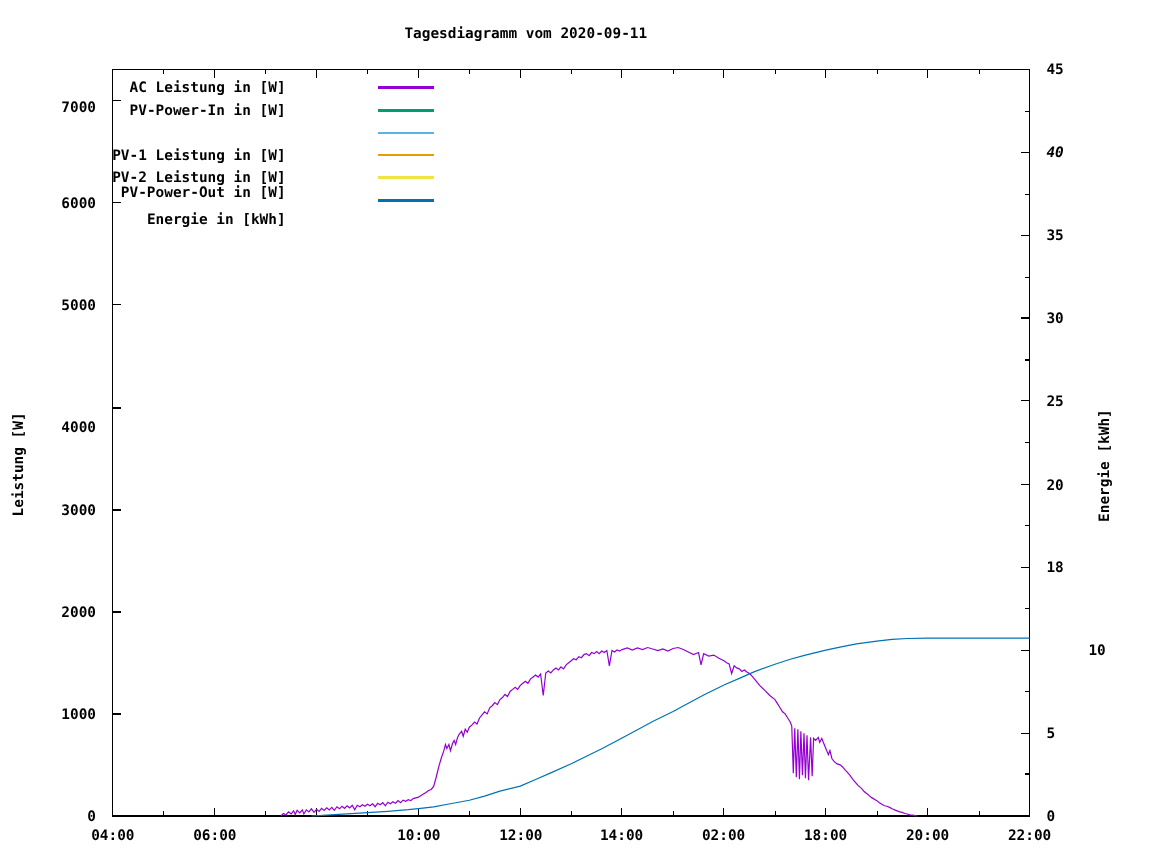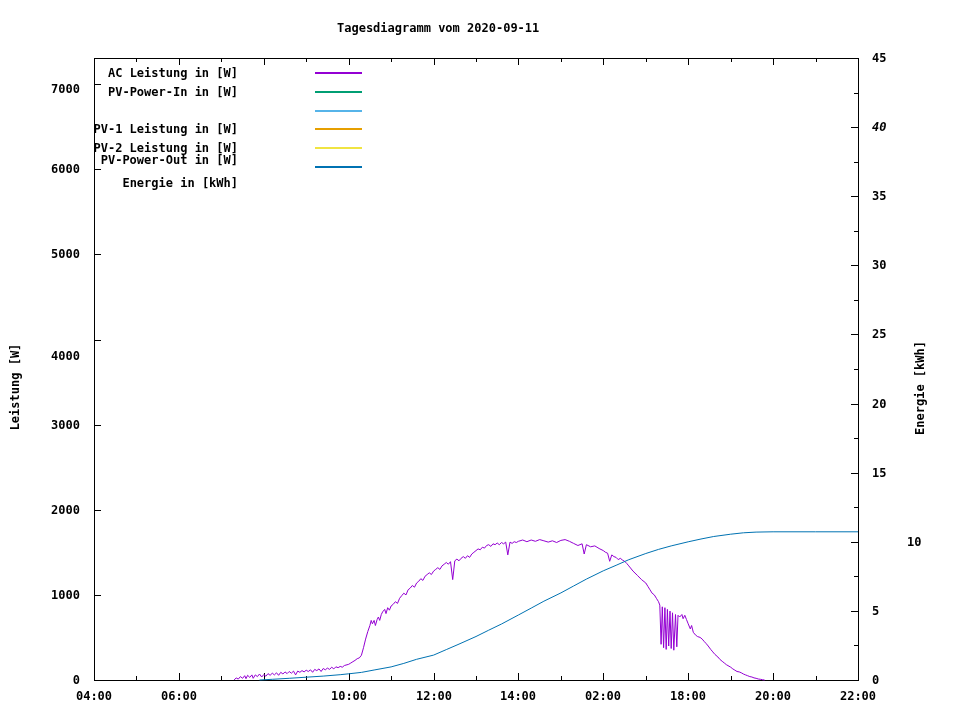--- a/index.html
+++ b/index.html
@@ -111,21 +111,21 @@
     <div class="lbl rgt" style="right:880px;top:588px;width:60px;">1000</div>
     <div class="lbl rgt" style="right:880px;top:503px;width:60px;">2000</div>
     <div class="lbl rgt" style="right:880px;top:418px;width:60px;">3000</div>
     <div class="lbl rgt" style="right:880px;top:333px;width:60px;margin-top:16px;">4000</div>
     <div class="lbl rgt" style="right:880px;top:247px;width:60px;">5000</div>
     <div class="lbl rgt" style="right:880px;top:162px;width:60px;">6000</div>
     <div class="lbl rgt" style="right:880px;top:82px;width:60px;">7000</div>
     <div class="lbl " style="left:872px;top:673px;width:40px;">0</div>
     <div class="lbl " style="left:872px;top:604px;width:40px;">5</div>
     <div class="lbl " style="left:872px;top:535px;width:40px;margin-left:35px;">10</div>
-    <div class="lbl " style="left:872px;top:466px;width:40px;">15</div>
+    <div class="lbl " style="left:872px;top:466px;width:40px;">18</div>
     <div class="lbl " style="left:872px;top:397px;width:40px;">20</div>
     <div class="lbl " style="left:872px;top:327px;width:40px;">25</div>
     <div class="lbl " style="left:872px;top:258px;width:40px;">30</div>
     <div class="lbl " style="left:872px;top:189px;width:40px;">35</div>
     <div class="lbl " style="left:872px;top:120px;width:40px;font-style:italic;">40</div>
     <div class="lbl " style="left:872px;top:51px;width:40px;">45</div>
     <div class="lbl rgt" style="right:722px;top:66px;width:170px;">AC Leistung in [W]</div>
     <div class="lbl rgt" style="right:722px;top:85px;width:170px;">PV-Power-In in [W]</div>
     <div class="lbl rgt" style="right:722px;top:121px;width:170px;margin-top:32px;">PV-Power-Out in [W]</div>
     <div class="lbl rgt" style="right:722px;top:122px;width:170px;">PV-1 Leistung in [W]</div>

